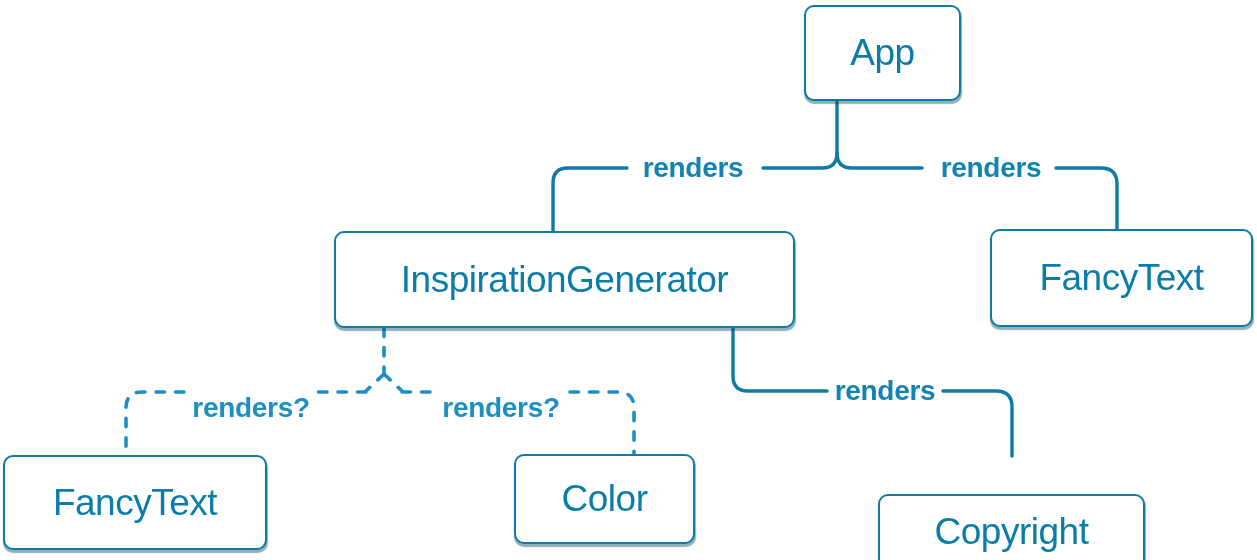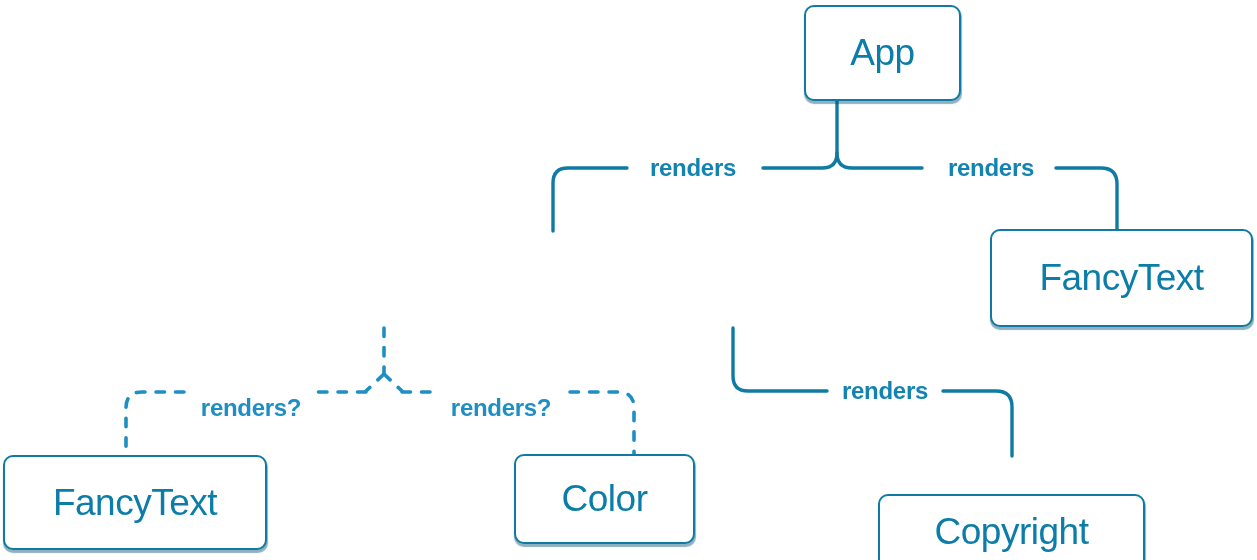--- a/index.html
+++ b/index.html
@@ -56,21 +56,21 @@
   .node-app                 { left: 804px; top: 5px;   width: 157px; height: 96px; }
   .node-inspiration         { left: 334px; top: 231px; width: 461px; height: 97px; }
   .node-fancytext-right     { left: 990px; top: 229px; width: 263px; height: 98px; }
   .node-fancytext-left      { left: 3px;   top: 455px; width: 264px; height: 95px; }
   .node-color               { left: 514px; top: 454px; width: 181px; height: 90px; }
   .node-copyright           { left: 878px; top: 456px; width: 267px; height: 76px; margin-top: 38px; }
 
   .edge-label {
     position: absolute;
     transform: translate(-50%, -50%);
-    font-size: 24px;
+    font-size: 28px;
     font-weight: 600;
     letter-spacing: -0.3px;
     white-space: nowrap;
   }
   .edge-label.solid  { color: #1384b2; }
   .edge-label.dashed { color: #1e8fc2; margin-top: 16px; }
   .lbl-renders-app-ig    { left: 693px;  top: 168px; }
   .lbl-renders-app-ft    { left: 991px;  top: 168px; }
   .lbl-renders-ig-cr     { left: 885px;  top: 391px; }
   .lbl-renders-ig-ftl    { left: 251px;  top: 392px; }
@@ -103,20 +103,23 @@
 
   <span class="edge-label solid lbl-renders-app-ig">renders</span>
   <span class="edge-label solid lbl-renders-app-ft">renders</span>
   <span class="edge-label dashed lbl-renders-ig-ftl">renders?</span>
   <span class="edge-label dashed lbl-renders-ig-color">renders?</span>
   <span class="edge-label solid lbl-renders-ig-cr">renders</span>
 
   <div class="node node-app">
     <span>App</span>
   </div>
+  <div class="node node-inspiration">
+    <span>InspirationGenerator</span>
+  </div>
   <div class="node node-fancytext-right">
     <span>FancyText</span>
   </div>
   <div class="node node-fancytext-left">
     <span>FancyText</span>
   </div>
   <div class="node node-color">
     <span>Color</span>
   </div>
   <div class="node node-copyright">

